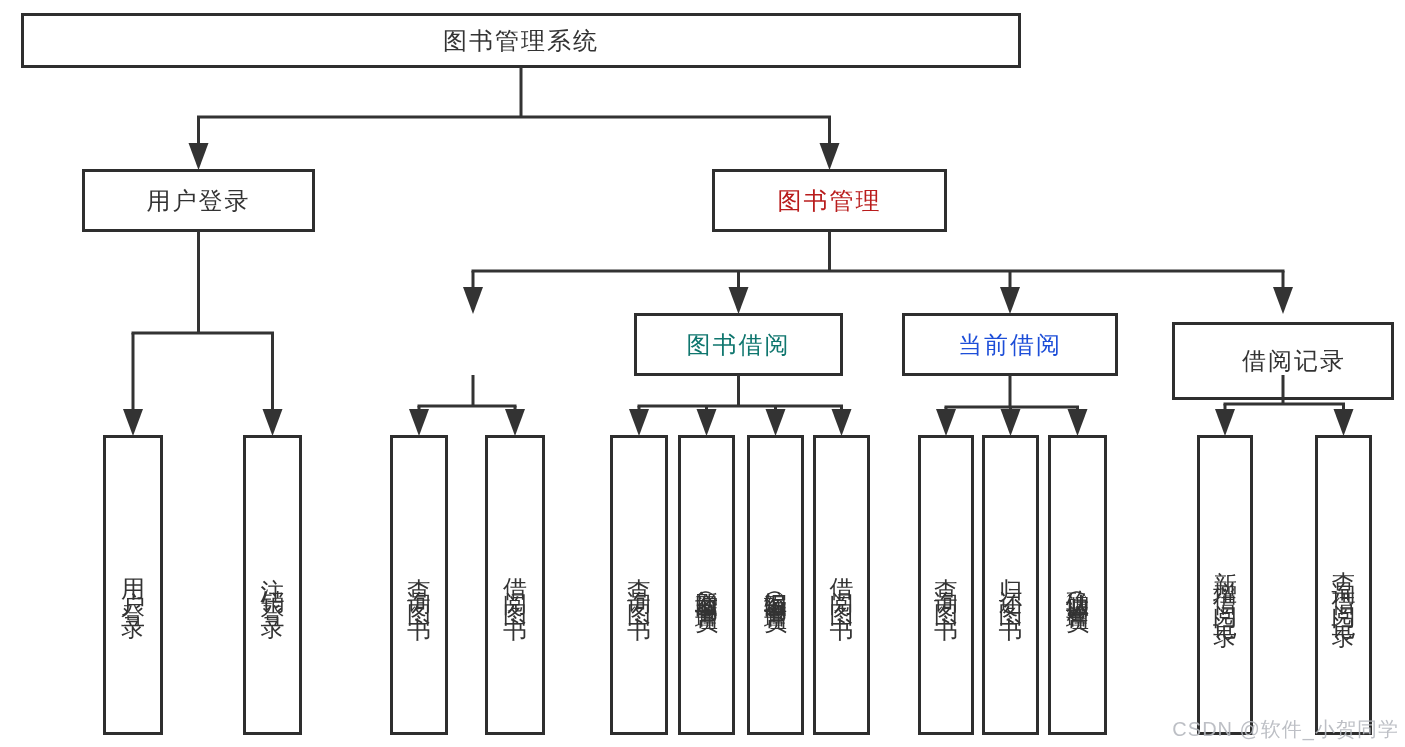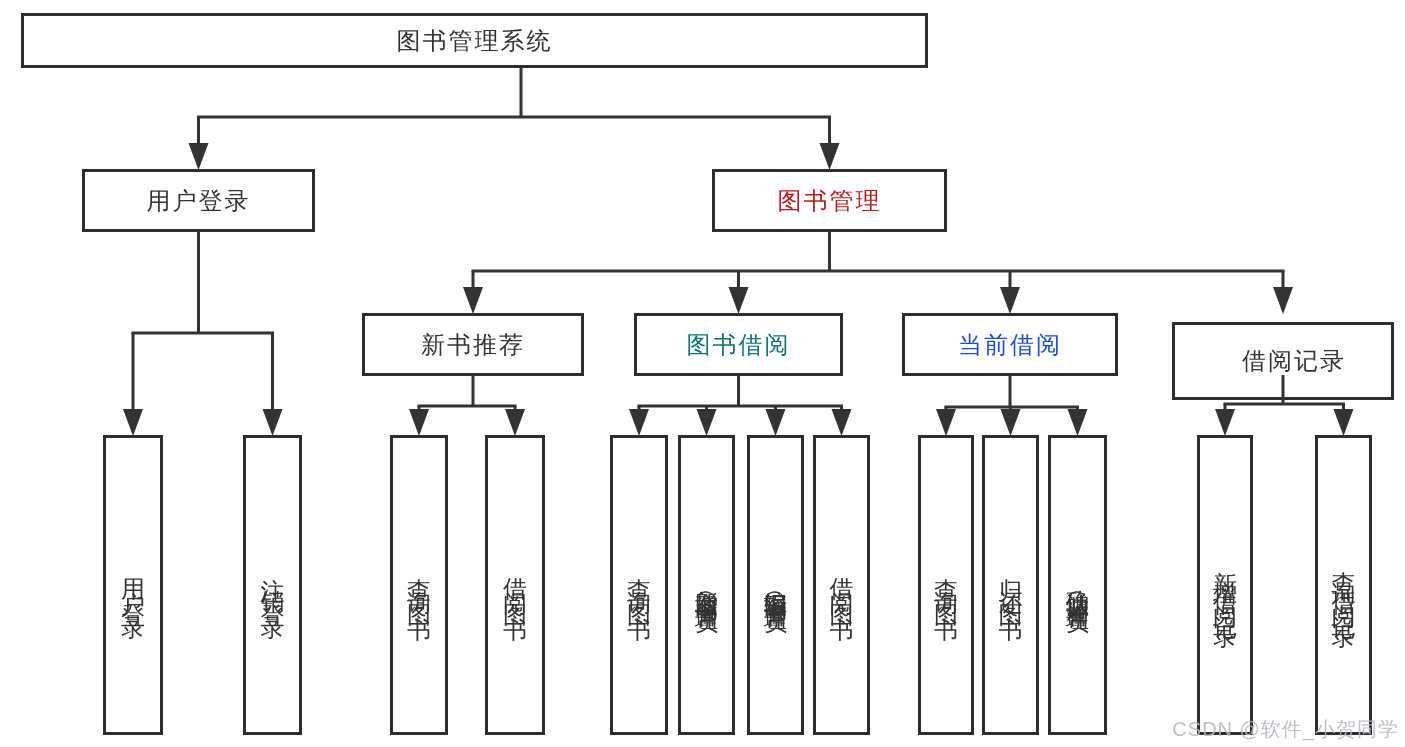--- a/index.html
+++ b/index.html
@@ -115,31 +115,28 @@
       <line x1="1077.5" y1="407" x2="1077.5" y2="417" stroke="#333333" stroke-width="3"></line>
       <polygon points="1067.5,409 1087.5,409 1077.5,436" fill="#333333"></polygon>
       <line x1="1283" y1="375" x2="1283" y2="404" stroke="#333333" stroke-width="3"></line>
       <line x1="1223.5" y1="404" x2="1345" y2="404" stroke="#333333" stroke-width="3"></line>
       <line x1="1225" y1="404" x2="1225" y2="417" stroke="#333333" stroke-width="3"></line>
       <polygon points="1215,409 1235,409 1225,436" fill="#333333"></polygon>
       <line x1="1343.5" y1="404" x2="1343.5" y2="417" stroke="#333333" stroke-width="3"></line>
       <polygon points="1333.5,409 1353.5,409 1343.5,436" fill="#333333"></polygon>
     </svg>
   <span class="watermark" style="color: rgb(182, 185, 191);">CSDN @软件_小贺同学</span>
-<div class="node horiz" style="left: 21px; top: 13px; width: 907px; height: 55px; border-color: rgb(46, 46, 46);">
+<div class="node horiz" style="left: 21px; top: 13px; width: 1000px; height: 55px; border-color: rgb(46, 46, 46);">
       <span class="label" style="color: rgb(51, 51, 51);">图书管理系统</span>
     </div>
     <div class="node horiz" style="left: 82px; top: 169px; width: 233px; height: 63px; border-color: rgb(46, 46, 46);">
       <span class="label" style="color: rgb(51, 51, 51);">用户登录</span>
     </div>
     <div class="node horiz" style="left: 712px; top: 169px; width: 235px; height: 63px; border-color: rgb(46, 46, 46);">
       <span class="label" style="color: #b91c1c;">图书管理</span>
-    </div>
-    <div class="node horiz" style="left: 362px; top: 313px; width: 222px; height: 63px; border-color: rgb(46, 46, 46);">
-      <span class="label" style="color: rgb(51, 51, 51);">新书推荐</span>
     </div>
     <div class="node horiz" style="left: 634px; top: 313px; width: 209px; height: 63px; border-color: rgb(46, 46, 46);">
       <span class="label" style="color: #0f766e;">图书借阅</span>
     </div>
     <div class="node horiz" style="left: 902px; top: 313px; width: 216px; height: 63px; border-color: rgb(46, 46, 46);">
       <span class="label" style="color: #1d4ed8;">当前借阅</span>
     </div>
     <div class="node horiz" style="left: 1172px; top: 322px; width: 222px; height: 78px; border-color: rgb(46, 46, 46); padding-left: 22px;">
       <span class="label" style="color: rgb(51, 51, 51);">借阅记录</span>
     </div>

